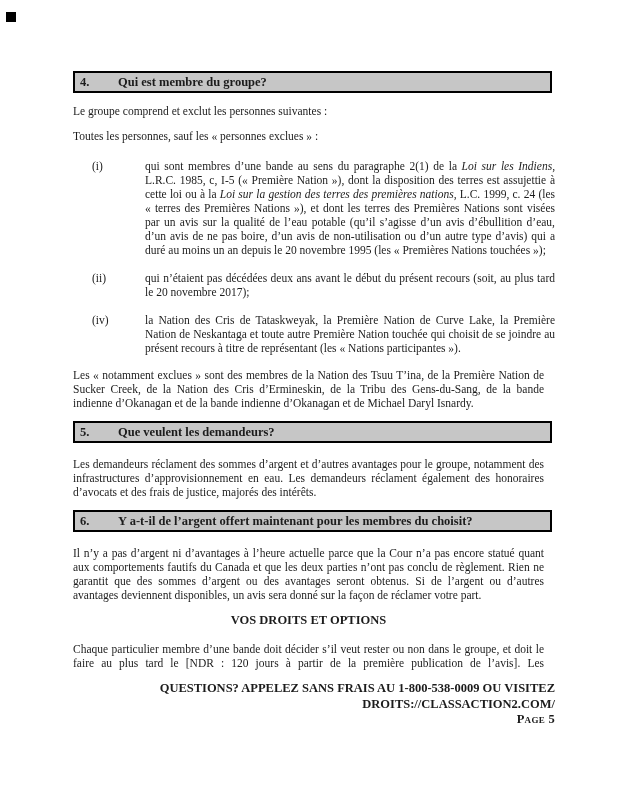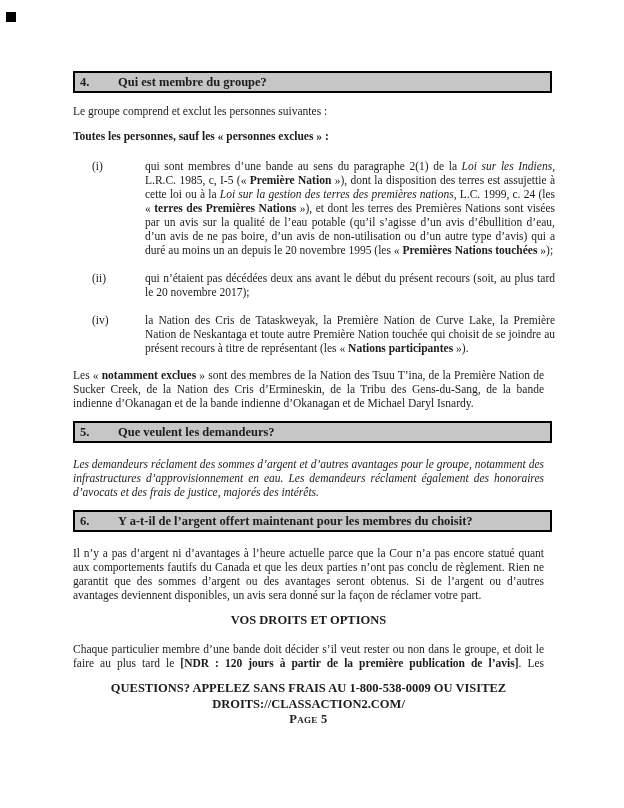--- a/index.html
+++ b/index.html
@@ -41,55 +41,55 @@
     font-size: 12.5px;
     line-height: 14px;
   }
   .q-num { width: 38px; flex: 0 0 38px; }
   .q-title { flex: 1; }
   .box-4 { margin-top: 71px; }
   .box-5 { margin-top: 8px; }
   .box-6 { margin-top: 10px; }
   p { margin: 11px; }
   .p-intro1 { margin-top: 11px; }
-  .p-intro2 { margin-top: 11px; font-weight: bold; }
+  .p-intro2 { margin-top: 11px; }
   .just { text-align: justify; }
   .list { margin-top: 16px; }
   .li {
     position: relative;
     padding-left: 83px;
     margin-bottom: 14px;
     text-align: justify;
   }
   .li:last-child { margin-bottom: 0; }
   .li-marker { position: absolute; left: 30px; top: 0; }
   .p-excluded { margin-top: 13px; }
-  .p-sec5 { margin-top: 14px; font-style: italic; }
+  .p-sec5 { margin-top: 14px; }
   .p-sec6 { margin-top: 14px; }
   .rights-heading {
     margin-top: 10px;
     text-align: center;
     font-weight: bold;
     font-size: 12.5px;
     line-height: 15px;
   }
   .p-rights {
     margin-top: 14px;
     text-align: justify;
     text-align-last: justify;
   }
   .footer {
     margin-top: 9px;
-    text-align: center;
+    text-align: right;
     font-weight: bold;
     font-size: 12.5px;
     line-height: 15.5px;
   }
   .footer .page-num { font-variant: small-caps; letter-spacing: 0.3px; }
-  .seg-b { font-weight: bold; }
+  .seg-b { font-weight: normal; }
   .seg-i { font-style: italic; margin-top: 8px; }
 </style>
 </head>
 <body>
 
 <div class="artifact"></div>
 
 <div class="content">
 
   <div class="qbox box-4">

